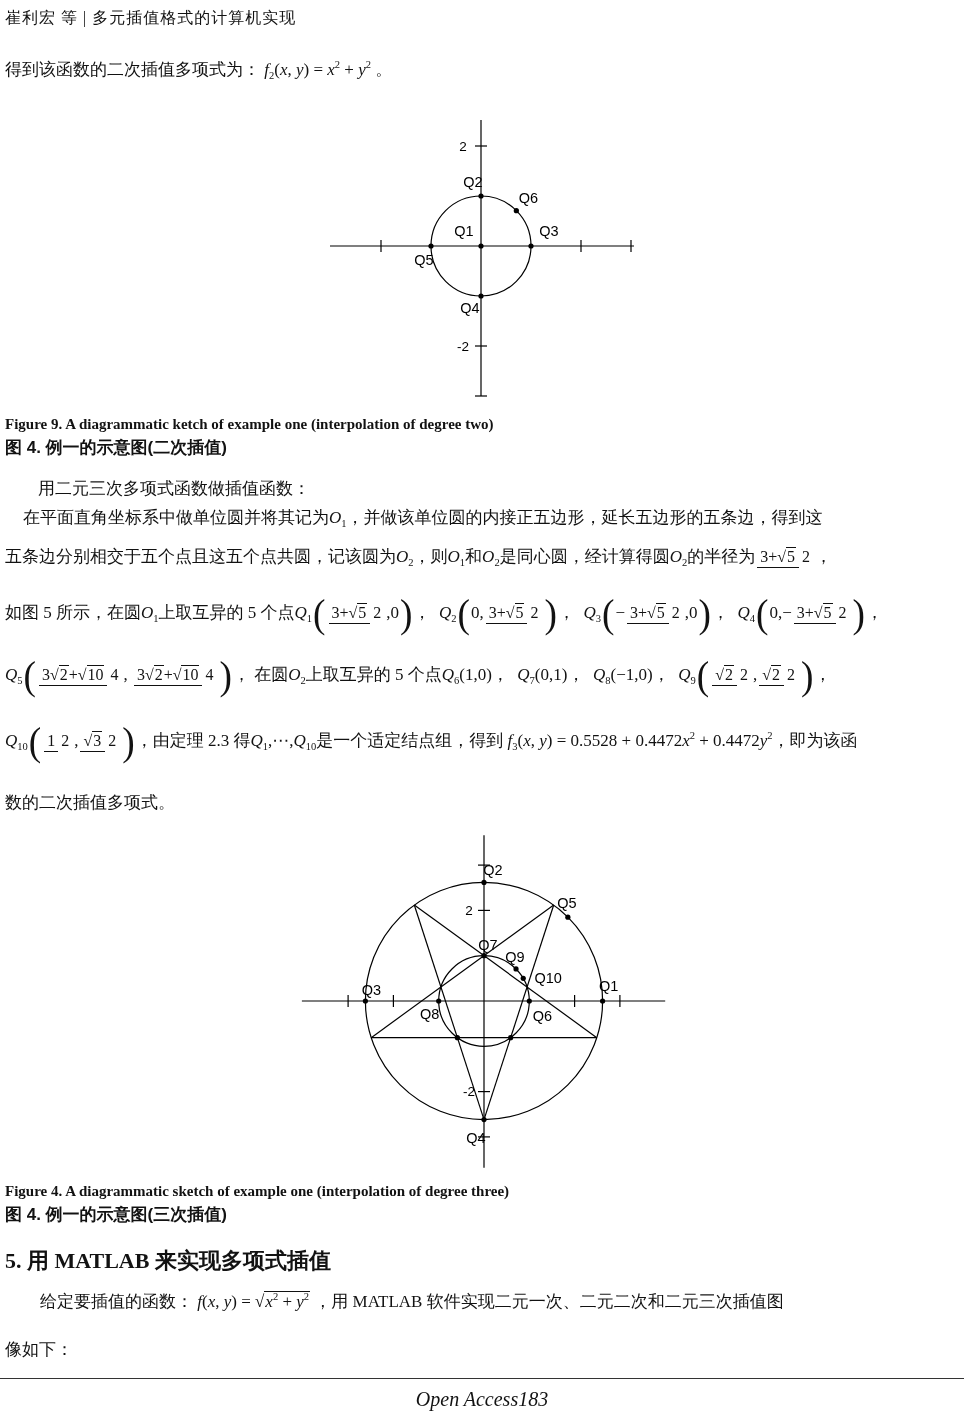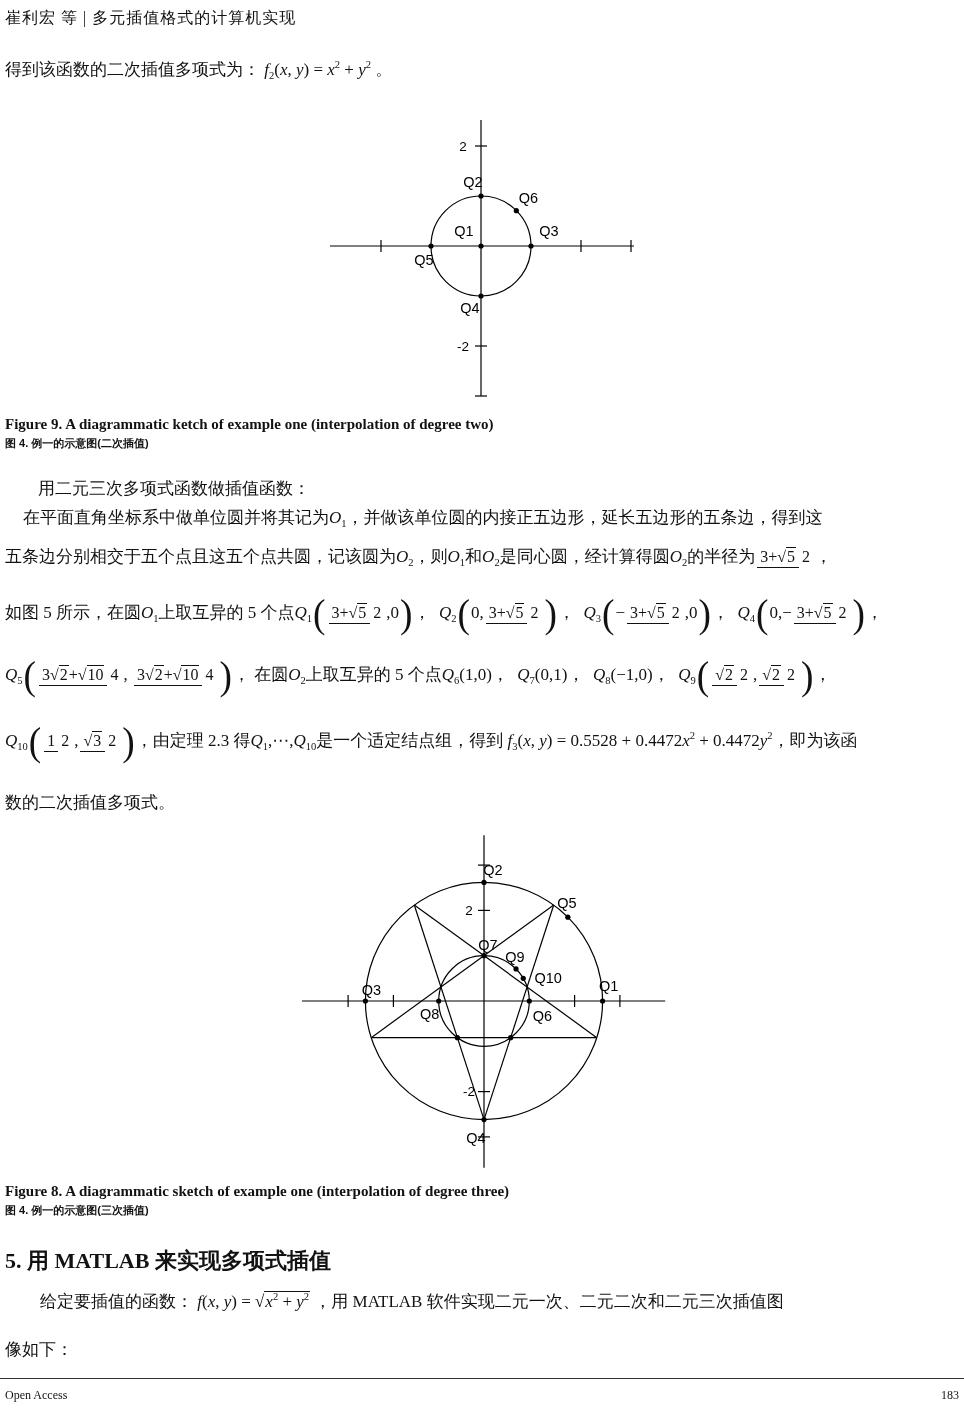--- a/index.html
+++ b/index.html
@@ -3,21 +3,21 @@
 <meta charset="utf-8">
 <style>
   html,body{margin:0;padding:0;background:#ffffff;}
   body{position:relative;width:964px;height:1414px;overflow:hidden;
        font-family:"Liberation Serif","DejaVu Serif",serif;color:#121212;}
   .abs{position:absolute;left:5px;right:5px;}
   .center{text-align:left;}
   .hdr{font-size:16px;letter-spacing:1px;}
   .bodyline{font-size:17px;white-space:nowrap;}
   .capen{font-weight:bold;font-size:15px;}
-  .capzh{font-weight:bold;font-size:11px;font-family:"Liberation Sans","DejaVu Sans",sans-serif;}
+  .capzh{font-weight:bold;font-size:17px;font-family:"Liberation Sans","DejaVu Sans",sans-serif;}
   .h2{font-weight:bold;font-size:22px;}
   sub{font-size:0.62em;}
   sup{font-size:0.62em;}
   
   .frac{display:inline-flex;flex-direction:row;vertical-align:middle;text-align:center;
         margin:0 2px;font-size:0.94em;line-height:1.15;}
   .frac .fn{border-bottom:1.3px solid #111;padding:0 3px;}
   .frac .fd{padding:0 3px;}
   .sq{white-space:nowrap;}
   .sq .r{border-top:1.3px solid #111;padding:0 1px;}
@@ -26,21 +26,21 @@
   
   svg{position:absolute;left:0;}
   .ax{stroke:#000;stroke-width:1.2;}
   .crc{fill:none;stroke:#000;stroke-width:1.2;}
   .dot{fill:#000;stroke:none;}
   .tick{font:13.5px "Liberation Sans","DejaVu Sans",sans-serif;fill:#000;
         text-anchor:middle;dominant-baseline:central;}
   .plab{font:14.5px "Liberation Sans","DejaVu Sans",sans-serif;fill:#000;
         text-anchor:middle;dominant-baseline:central;}
   .footrule{position:absolute;left:0;right:0;top:1378px;border-top:1.2px solid #333;}
-  .footer{top:1388px;font-size:12px;display:flex;justify-content:space-between;}
+  .footer{top:1388px;font-size:20px;display:flex;justify-content:center;font-style:italic;}
 </style>
 </head>
 <body>
 
 <div class="abs center hdr" style="top:8px">崔利宏 等 | 多元插值格式的计算机实现</div>
 
 <div class="abs bodyline" style="top:58px">得到该函数的二次插值多项式为： <i>f</i><sub>2</sub>(<i>x</i>, <i>y</i>) = <i>x</i><sup>2</sup> + <i>y</i><sup>2</sup> 。</div>
 
 <svg width="964" height="292" style="top: 120px;">
     <line x1="330" y1="126" x2="634" y2="126" class="ax"></line>
@@ -149,21 +149,21 @@
     <circle cx="484" cy="125.7" r="2.6" class="dot"></circle>
     <text x="488" y="114.7" class="plab">Q7</text>
     <circle cx="438.7" cy="171" r="2.6" class="dot"></circle>
     <text x="429.7" y="184" class="plab">Q8</text>
     <circle cx="516.0271" cy="138.9729" r="2.6" class="dot"></circle>
     <text x="515.0271" y="126.97290000000001" class="plab">Q9</text>
     <circle cx="523.2298" cy="148.35" r="2.6" class="dot"></circle>
     <text x="548.2298" y="148.35" class="plab">Q10</text>
   </svg>
 
-<div class="abs center capen" style="top:1183px">Figure 8. A diagrammatic sketch of example one (interpolation of degree three)</div>
+<div class="abs center capen" style="top:1183px">Figure 4. A diagrammatic sketch of example one (interpolation of degree three)</div>
 <div class="abs center capzh" style="top:1203px">图 4. 例一的示意图(三次插值)</div>
 
 <div class="abs h2" style="top:1246px">5. 用 MATLAB 来实现多项式插值</div>
 <div class="abs bodyline" style="top:1290px;left:40px">给定要插值的函数： <i>f</i>(<i>x</i>, <i>y</i>) = <span class="sq">√<span class="r"><i>x</i><sup>2</sup> + <i>y</i><sup>2</sup></span></span> ，用 MATLAB 软件实现二元一次、二元二次和二元三次插值图</div>
 <div class="abs bodyline" style="top:1338px">像如下：</div>
 
 <div class="footrule"></div>
 <div class="abs footer">
   <span>Open Access</span>
   <span>183</span>

